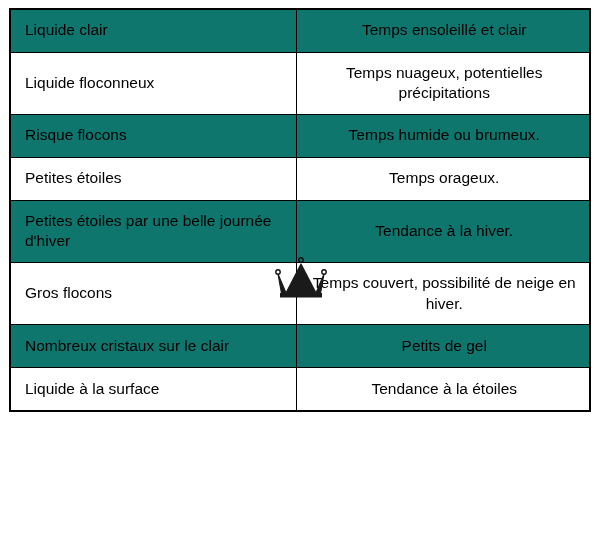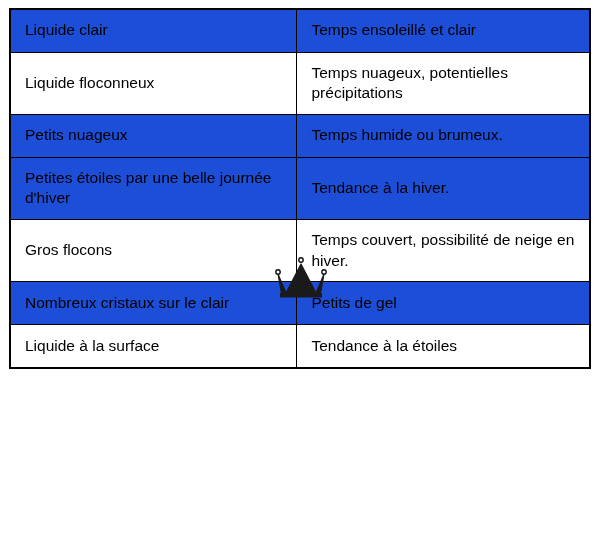--- a/index.html
+++ b/index.html
@@ -34,23 +34,24 @@
     color: #000000;
     vertical-align: middle;
     height: 43px;
     box-sizing: border-box;
   }
   table.weather-table td.col-left {
     width: 286px;
   }
   table.weather-table td.col-right {
     width: 292px;
+    text-align: center;
   }
   tr.shaded td {
-    background: #1d4ed8;
+    background: #0f766e;
   }
   tr.plain td {
     background: #ffffff;
   }
   .crown-overlay {
     position: absolute;
     left: 270px;
     top: 248px;
     width: 62px;
     height: 42px;
@@ -66,22 +67,26 @@
     <tbody>
       <tr class="shaded">
         <td class="col-left">Liquide clair</td>
         <td class="col-right">Temps ensoleillé et clair</td>
       </tr>
       <tr class="plain">
         <td class="col-left">Liquide floconneux</td>
         <td class="col-right">Temps nuageux, potentielles précipitations</td>
       </tr>
       <tr class="shaded">
-        <td class="col-left">Petits nuageux</td>
+        <td class="col-left">Risque flocons</td>
         <td class="col-right">Temps humide ou brumeux.</td>
+      </tr>
+      <tr class="plain">
+        <td class="col-left">Petites étoiles</td>
+        <td class="col-right">Temps orageux.</td>
       </tr>
       <tr class="shaded">
         <td class="col-left">Petites étoiles par une belle journée d'hiver</td>
         <td class="col-right">Tendance à la hiver.</td>
       </tr>
       <tr class="plain">
         <td class="col-left">Gros flocons</td>
         <td class="col-right">Temps couvert, possibilité de neige en hiver.</td>
       </tr>
       <tr class="shaded">

